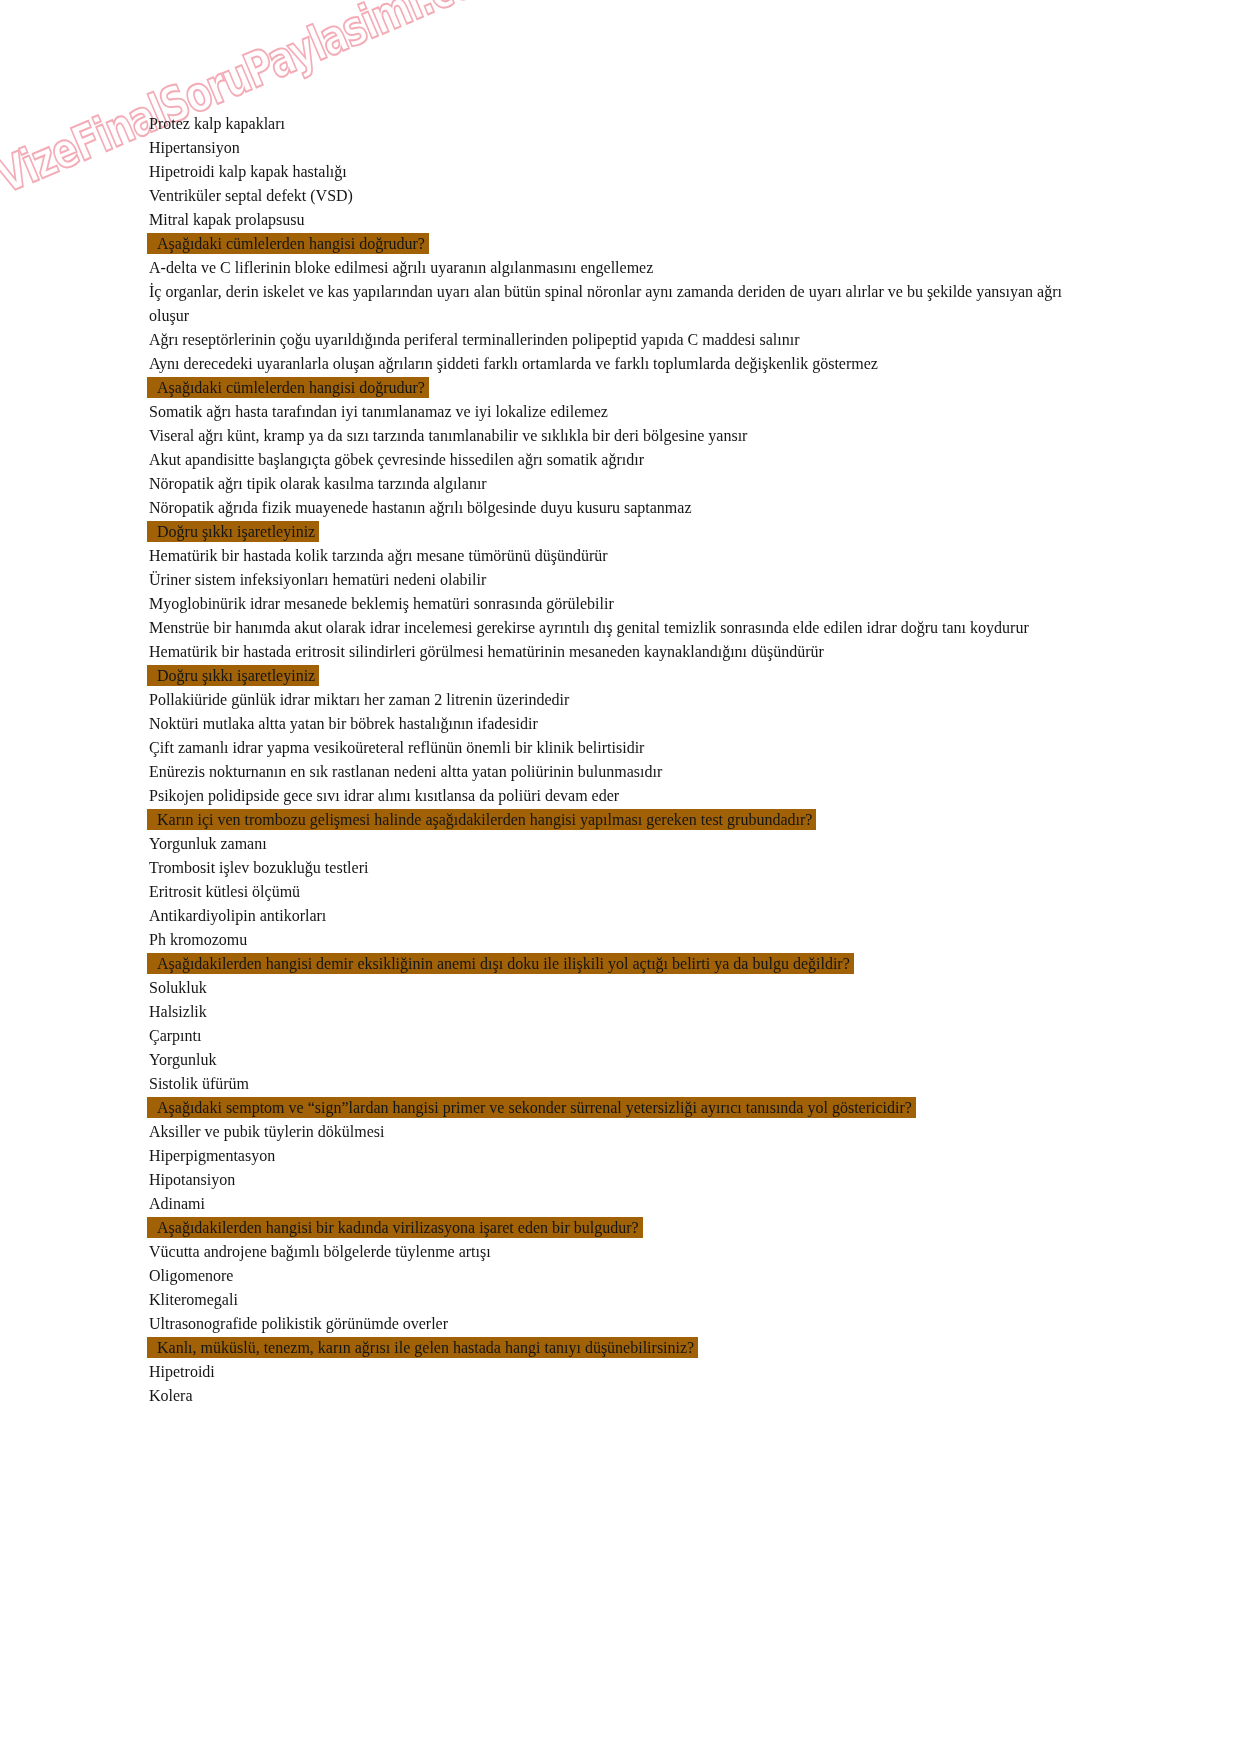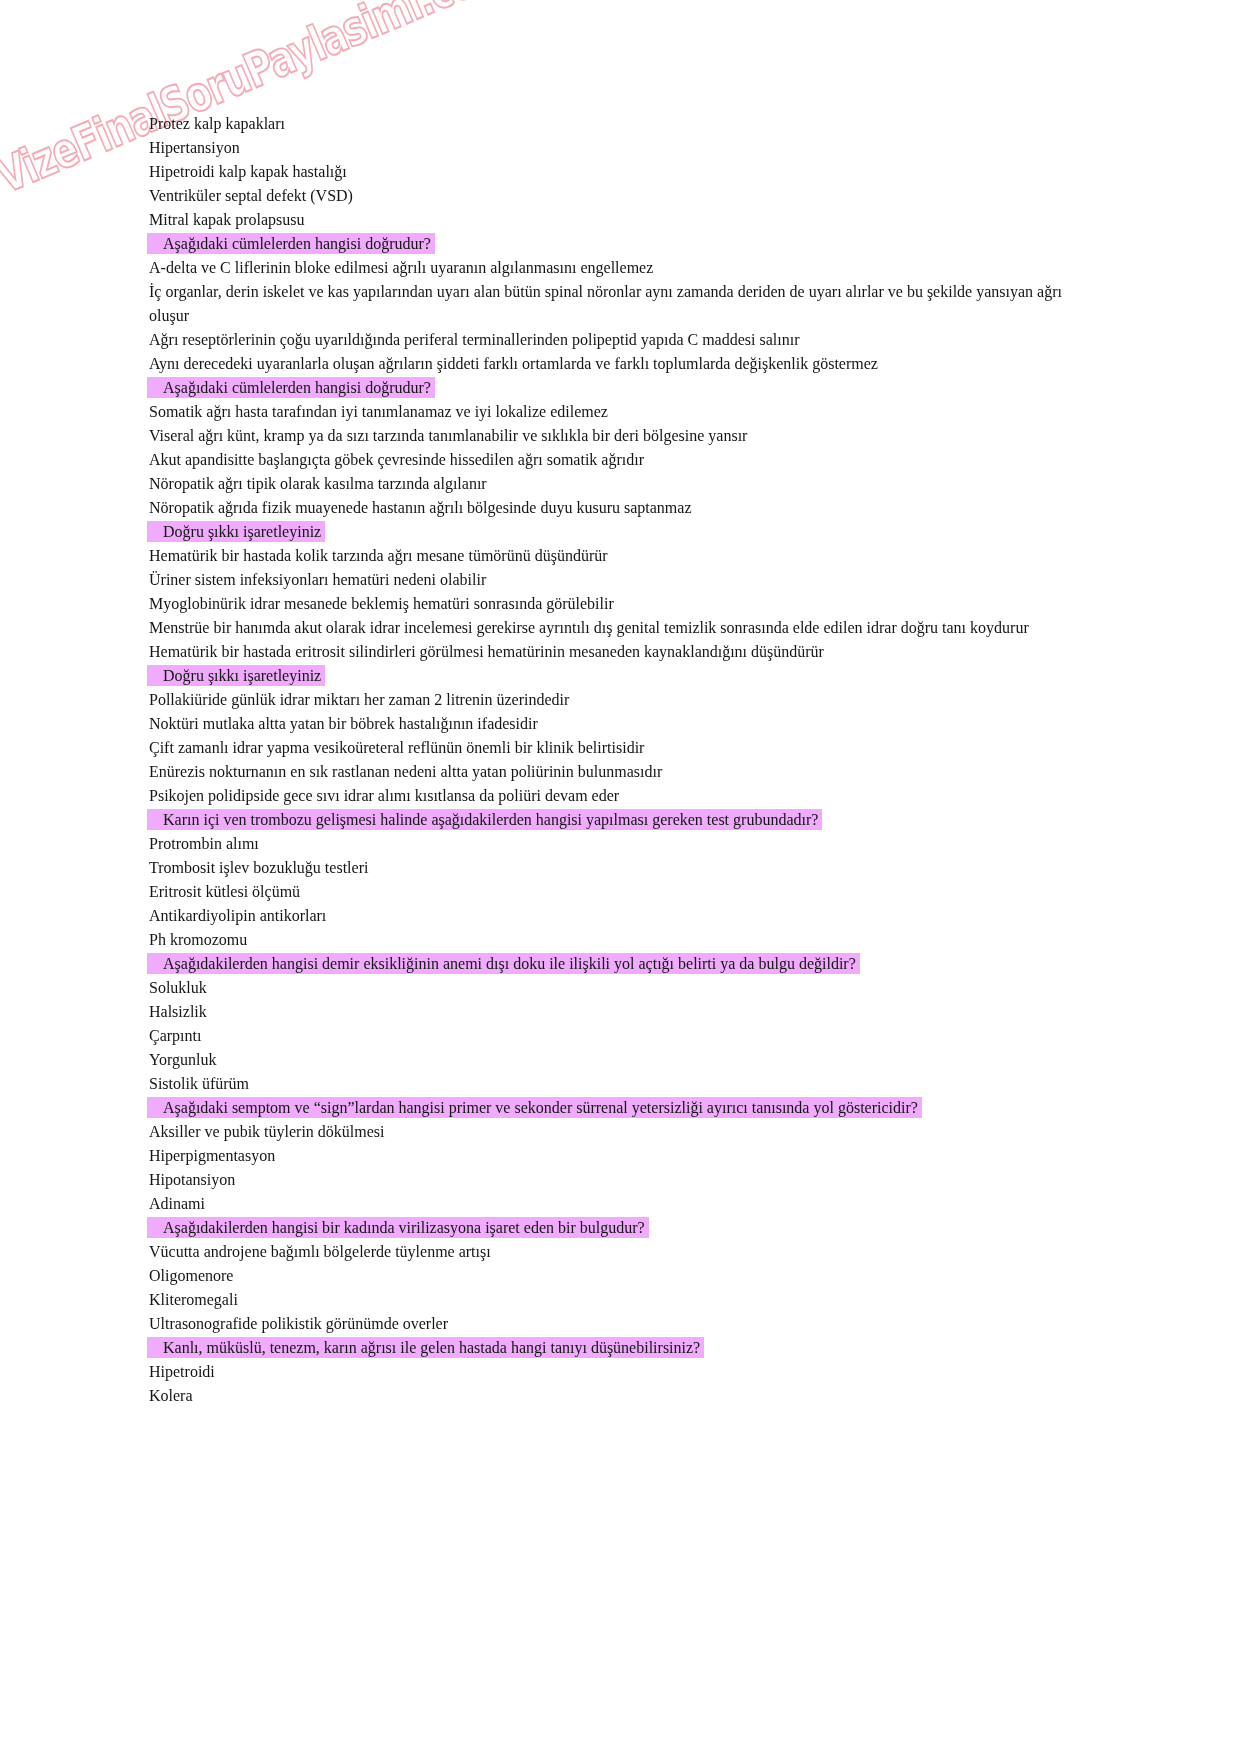--- a/index.html
+++ b/index.html
@@ -40,22 +40,22 @@
     z-index:2;
     font-size:16px;
     line-height:24px;
     color:#151515;
   }
   .line{
     margin:0;
     padding:0;
   }
   .hl{
-    background:#f0abfc;
-    padding:2px 4px 2px 16px;
+    background:#a16207;
+    padding:2px 4px 2px 10px;
     margin-left:-2px;
     box-decoration-break:clone;
     -webkit-box-decoration-break:clone;
   }
 </style>
 </head>
 <body>
 
 <div class="page">
   <div class="watermark">VizeFinalSoruPaylasimi.com</div>
@@ -82,21 +82,21 @@
       <p class="line">Myoglobinürik idrar mesanede beklemiş hematüri sonrasında görülebilir</p>
       <p class="line">Menstrüe bir hanımda akut olarak idrar incelemesi gerekirse ayrıntılı dış genital temizlik sonrasında elde edilen idrar doğru tanı koydurur</p>
       <p class="line">Hematürik bir hastada eritrosit silindirleri görülmesi hematürinin mesaneden kaynaklandığını düşündürür</p>
       <p class="line"><span class="hl">Doğru şıkkı işaretleyiniz</span></p>
       <p class="line">Pollakiüride günlük idrar miktarı her zaman 2 litrenin üzerindedir</p>
       <p class="line">Noktüri mutlaka altta yatan bir böbrek hastalığının ifadesidir</p>
       <p class="line">Çift zamanlı idrar yapma vesikoüreteral reflünün önemli bir klinik belirtisidir</p>
       <p class="line">Enürezis nokturnanın en sık rastlanan nedeni altta yatan poliürinin bulunmasıdır</p>
       <p class="line">Psikojen polidipside gece sıvı idrar alımı kısıtlansa da poliüri devam eder</p>
       <p class="line"><span class="hl">Karın içi ven trombozu gelişmesi halinde aşağıdakilerden hangisi yapılması gereken test grubundadır?</span></p>
-      <p class="line">Protrombin alımı</p>
+      <p class="line">Yorgunluk zamanı</p>
       <p class="line">Trombosit işlev bozukluğu testleri</p>
       <p class="line">Eritrosit kütlesi ölçümü</p>
       <p class="line">Antikardiyolipin antikorları</p>
       <p class="line">Ph kromozomu</p>
       <p class="line"><span class="hl">Aşağıdakilerden hangisi demir eksikliğinin anemi dışı doku ile ilişkili yol açtığı belirti ya da bulgu değildir?</span></p>
       <p class="line">Solukluk</p>
       <p class="line">Halsizlik</p>
       <p class="line">Çarpıntı</p>
       <p class="line">Yorgunluk</p>
       <p class="line">Sistolik üfürüm</p>

